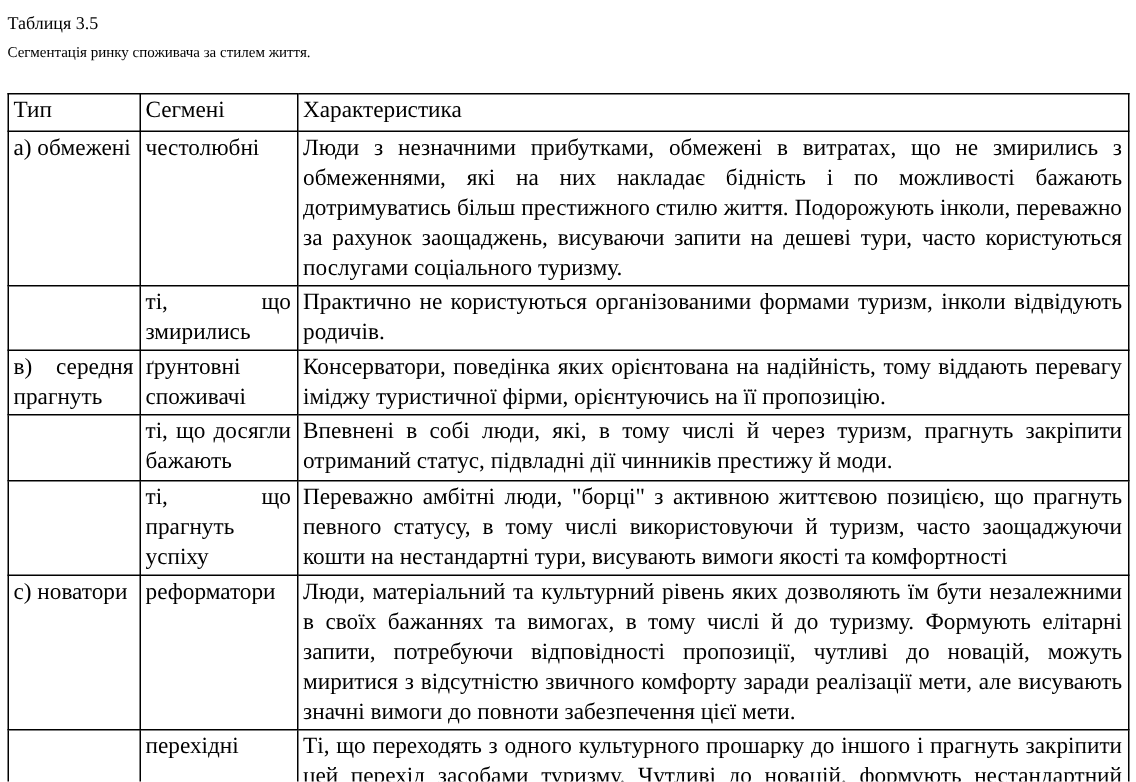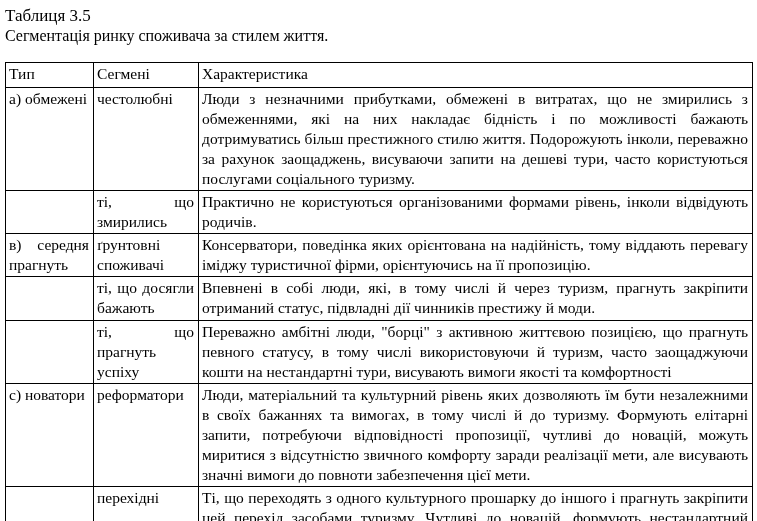--- a/index.html
+++ b/index.html
@@ -8,26 +8,26 @@
     height: 521px;
     background: #ffffff;
     font-family: "Liberation Serif", "DejaVu Serif", serif;
     color: #000000;
     overflow: hidden;
   }
   .page {
     padding: 6px 5px 0 5px;
   }
   .caption {
-    font-size: 17px;
+    font-size: 12px;
     line-height: 19px;
     text-align: left;
   }
   .subtitle {
-    font-size: 16px;
+    font-size: 10px;
     line-height: 19px;
     margin-top: 1px;
   }
   table.seg-table {
     border-collapse: collapse;
     table-layout: fixed;
     width: 747px;
     margin-top: 17px;
   }
   .seg-table col.c-type { width: 88px; }
@@ -79,21 +79,21 @@
     </thead>
     <tbody>
       <tr class="r1">
         <td class="type-cell">а) обмежені</td>
         <td class="segment-cell">честолюбні</td>
         <td class="char-cell">Люди з незначними прибутками, обмежені в витратах, що не змирились з обмеженнями, які на них накладає бідність і по можливості бажають дотримуватись більш престижного стилю життя. Подорожують інколи, переважно за рахунок заощаджень, висуваючи запити на дешеві тури, часто користуються послугами соціального туризму.</td>
       </tr>
       <tr class="r2">
         <td class="type-cell"></td>
         <td class="segment-cell">ті, що змирились</td>
-        <td class="char-cell">Практично не користуються організованими формами рівень, інколи відвідують родичів.</td>
+        <td class="char-cell">Практично не користуються організованими формами туризм, інколи відвідують родичів.</td>
       </tr>
       <tr class="r3">
         <td class="type-cell">в) середня прагнуть</td>
         <td class="segment-cell">ґрунтовні споживачі</td>
         <td class="char-cell">Консерватори, поведінка яких орієнтована на надійність, тому віддають перевагу іміджу туристичної фірми, орієнтуючись на її пропозицію.</td>
       </tr>
       <tr class="r4">
         <td class="type-cell"></td>
         <td class="segment-cell">ті, що досягли бажають</td>
         <td class="char-cell">Впевнені в собі люди, які, в тому числі й через туризм, прагнуть закріпити отриманий статус, підвладні дії чинників престижу й моди.</td>

